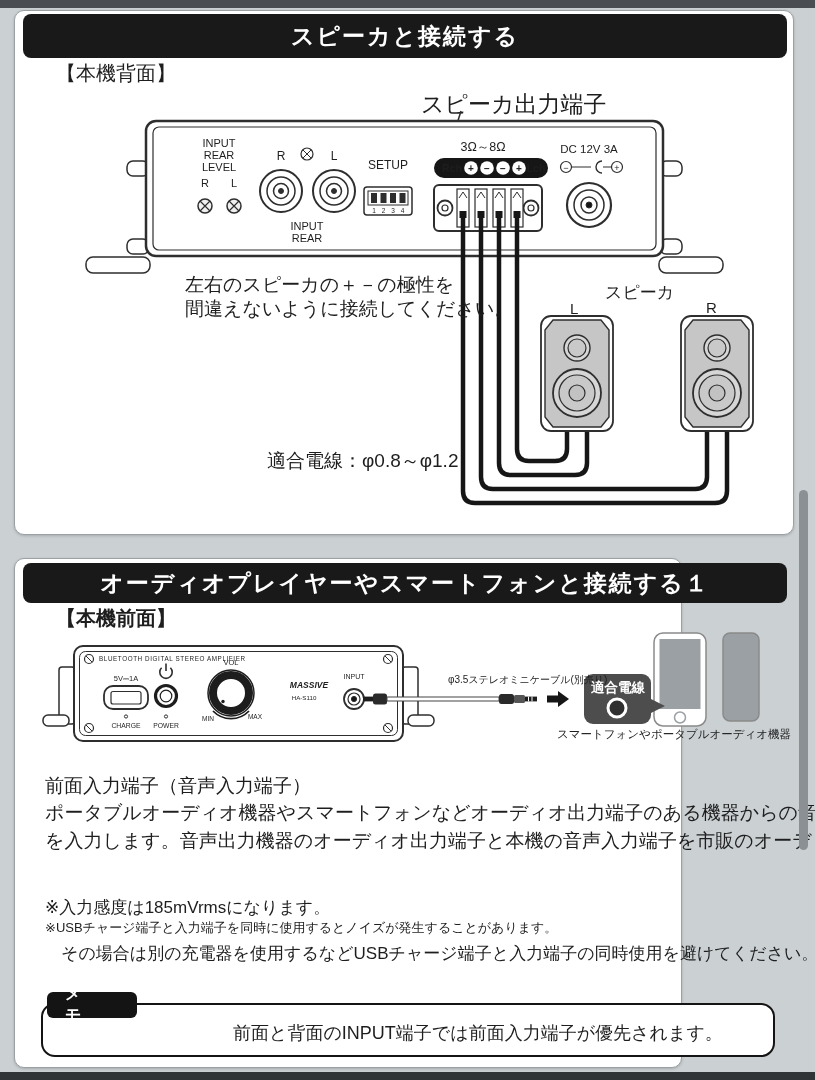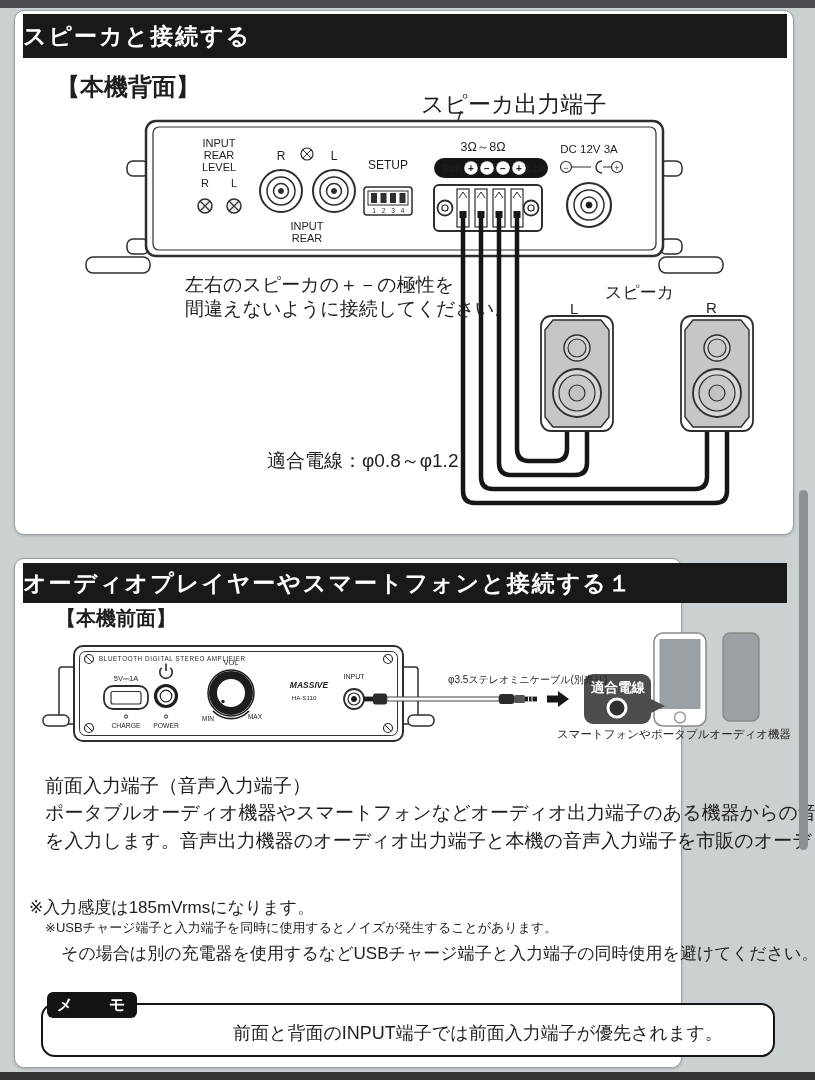--- a/index.html
+++ b/index.html
@@ -1,45 +1,45 @@
 <!DOCTYPE html>
 <html><head>
 <meta charset="utf-8">
 <style>
   *{margin:0;padding:0;box-sizing:border-box}
   html,body{width:815px;height:1080px}
   body{background:#cbd0d3;font-family:"Liberation Sans","DejaVu Sans",sans-serif;color:#1e1e1e}
   .screen{position:relative;width:815px;height:1080px;overflow:hidden;background:#cbd0d3}
   .card{position:absolute;background:#fff;border:1px solid #9aa0a4;border-radius:10px;box-shadow:0 1px 3px rgba(0,0,0,.18)}
-  .titlebar{position:absolute;background:#191919;border-radius:0;color:#fff;font-weight:bold;
-            display:flex;align-items:center;justify-content:flex-start;letter-spacing:2px;font-size:23px}
+  .titlebar{position:absolute;background:#191919;border-radius:8px;color:#fff;font-weight:bold;
+            display:flex;align-items:center;justify-content:center;letter-spacing:2px;font-size:23px}
   .lbl{position:absolute;white-space:nowrap;color:#1e1e1e}
   .edge{position:absolute;left:0;width:815px}
   svg{position:absolute;overflow:visible}
   svg text{fill:#1e1e1e;font-family:"Liberation Sans","DejaVu Sans",sans-serif}
   .memo-box{position:absolute;background:#fff;border:2.5px solid #141414;border-radius:14px}
   .memo-label{position:absolute;background:#141414;color:#fff;border-radius:6px;font-weight:bold;
-              font-size:16px;letter-spacing:10px;display:flex;align-items:center;justify-content:center;padding-left:8px}
+              font-size:16px;letter-spacing:10px;display:flex;align-items:center;justify-content:center;padding-left:18px}
   .scroll-thumb{position:absolute;background:#8b9094;border-radius:5px}
 </style>
 </head>
 <body>
 
 <div class="screen">
 
   <div class="edge" style="top:0;height:8px;background:#4a4e52"></div>
   <div class="edge" style="top:1072px;height:8px;background:#303437"></div>
 
   <section class="card" style="left:14px;top:10px;width:780px;height:525px">
 
     <div class="titlebar" style="left:8px;top:3px;width:764px;height:44px">
       <span>スピーカと接続する</span>
     </div>
 
-    <div class="lbl" style="left:41px;top:60px;font-size:24px;font-weight:700">【本機背面】</div>
+    <div class="lbl" style="left:41px;top:49px;font-size:20px;font-weight:400">【本機背面】</div>
     <div class="lbl" style="left:406px;top:78px;font-size:23px">スピーカ出力端子</div>
 
     <svg style="left:16px;top:102px" width="740" height="400" viewBox="0 0 740 400">
 
       <path d="M430,-2 L416,43" stroke="#2e2e2e" stroke-width="1.5" fill="none"></path>
 
       <g stroke="#2e2e2e" fill="#fff">
         <rect x="96" y="48" width="22" height="15" rx="6" stroke-width="1.5"></rect>
         <rect x="96" y="126" width="22" height="15" rx="6" stroke-width="1.5"></rect>
         <rect x="55" y="144" width="64" height="16" rx="7" stroke-width="1.5"></rect>
@@ -281,21 +281,21 @@
     </svg>
 
     <div class="lbl" style="left:433px;top:114px;font-size:10px">φ3.5ステレオミニケーブル(別売り)</div>
     <div class="lbl" style="left:570px;top:120px;width:66px;text-align:center;font-size:13.5px;font-weight:bold;color:#fff">適合電線</div>
     <div class="lbl" style="left:542px;top:168px;font-size:11.5px">スマートフォンやポータブルオーディオ機器</div>
 
     <div class="lbl" style="left:30px;top:214px;font-size:19px">前面入力端子（音声入力端子）</div>
     <div class="lbl" style="left:30px;top:241px;font-size:19px">ポータブルオーディオ機器やスマートフォンなどオーディオ出力端子のある機器からの音声</div>
     <div class="lbl" style="left:30px;top:269px;font-size:19px">を入力します。音声出力機器のオーディオ出力端子と本機の音声入力端子を市販のオーディオ</div>
 
-    <div class="lbl" style="left:14px;top:337px;font-size:17px">※入力感度は185mVrmsになります。</div>
+    <div class="lbl" style="left:30px;top:337px;font-size:17px">※入力感度は185mVrmsになります。</div>
     <div class="lbl" style="left:30px;top:360px;font-size:13px">※USBチャージ端子と入力端子を同時に使用するとノイズが発生することがあります。</div>
     <div class="lbl" style="left:46px;top:383px;font-size:17px">その場合は別の充電器を使用するなどUSBチャージ端子と入力端子の同時使用を避けてください。</div>
 
     <div class="memo-box" style="left:26px;top:444px;width:734px;height:54px"></div>
     <div class="memo-label" style="left:32px;top:433px;width:90px;height:26px">メ　モ</div>
     <div class="lbl" style="left:218px;top:462px;font-size:18px">前面と背面のINPUT端子では前面入力端子が優先されます。</div>
   </section>
 
   <div class="scroll-thumb" style="left:799px;top:490px;width:9px;height:360px"></div>
 </div>

